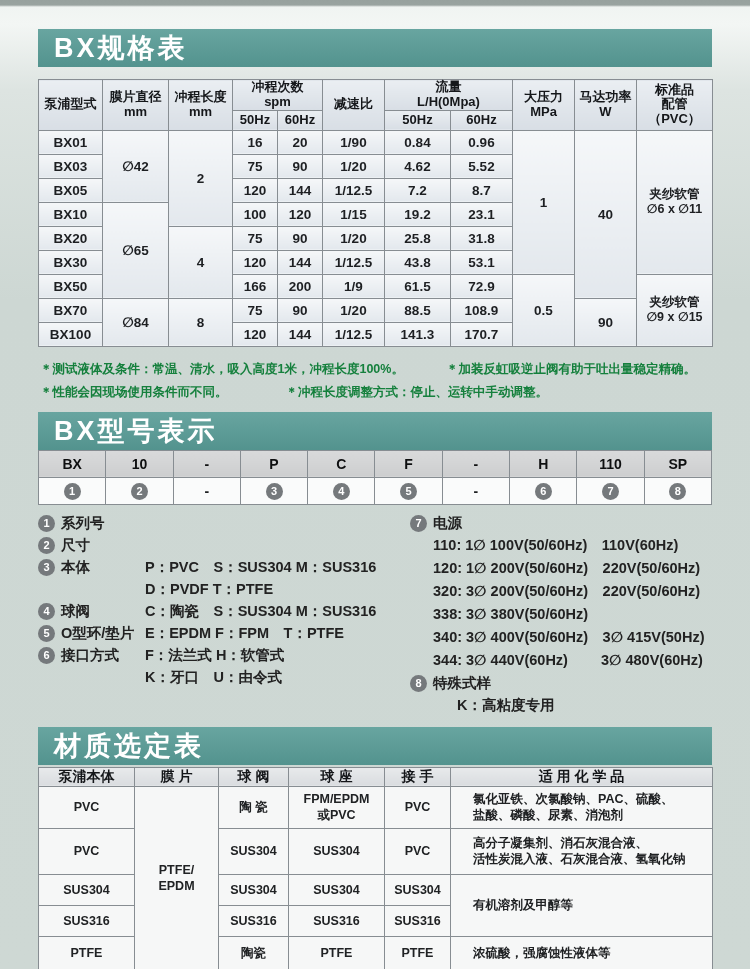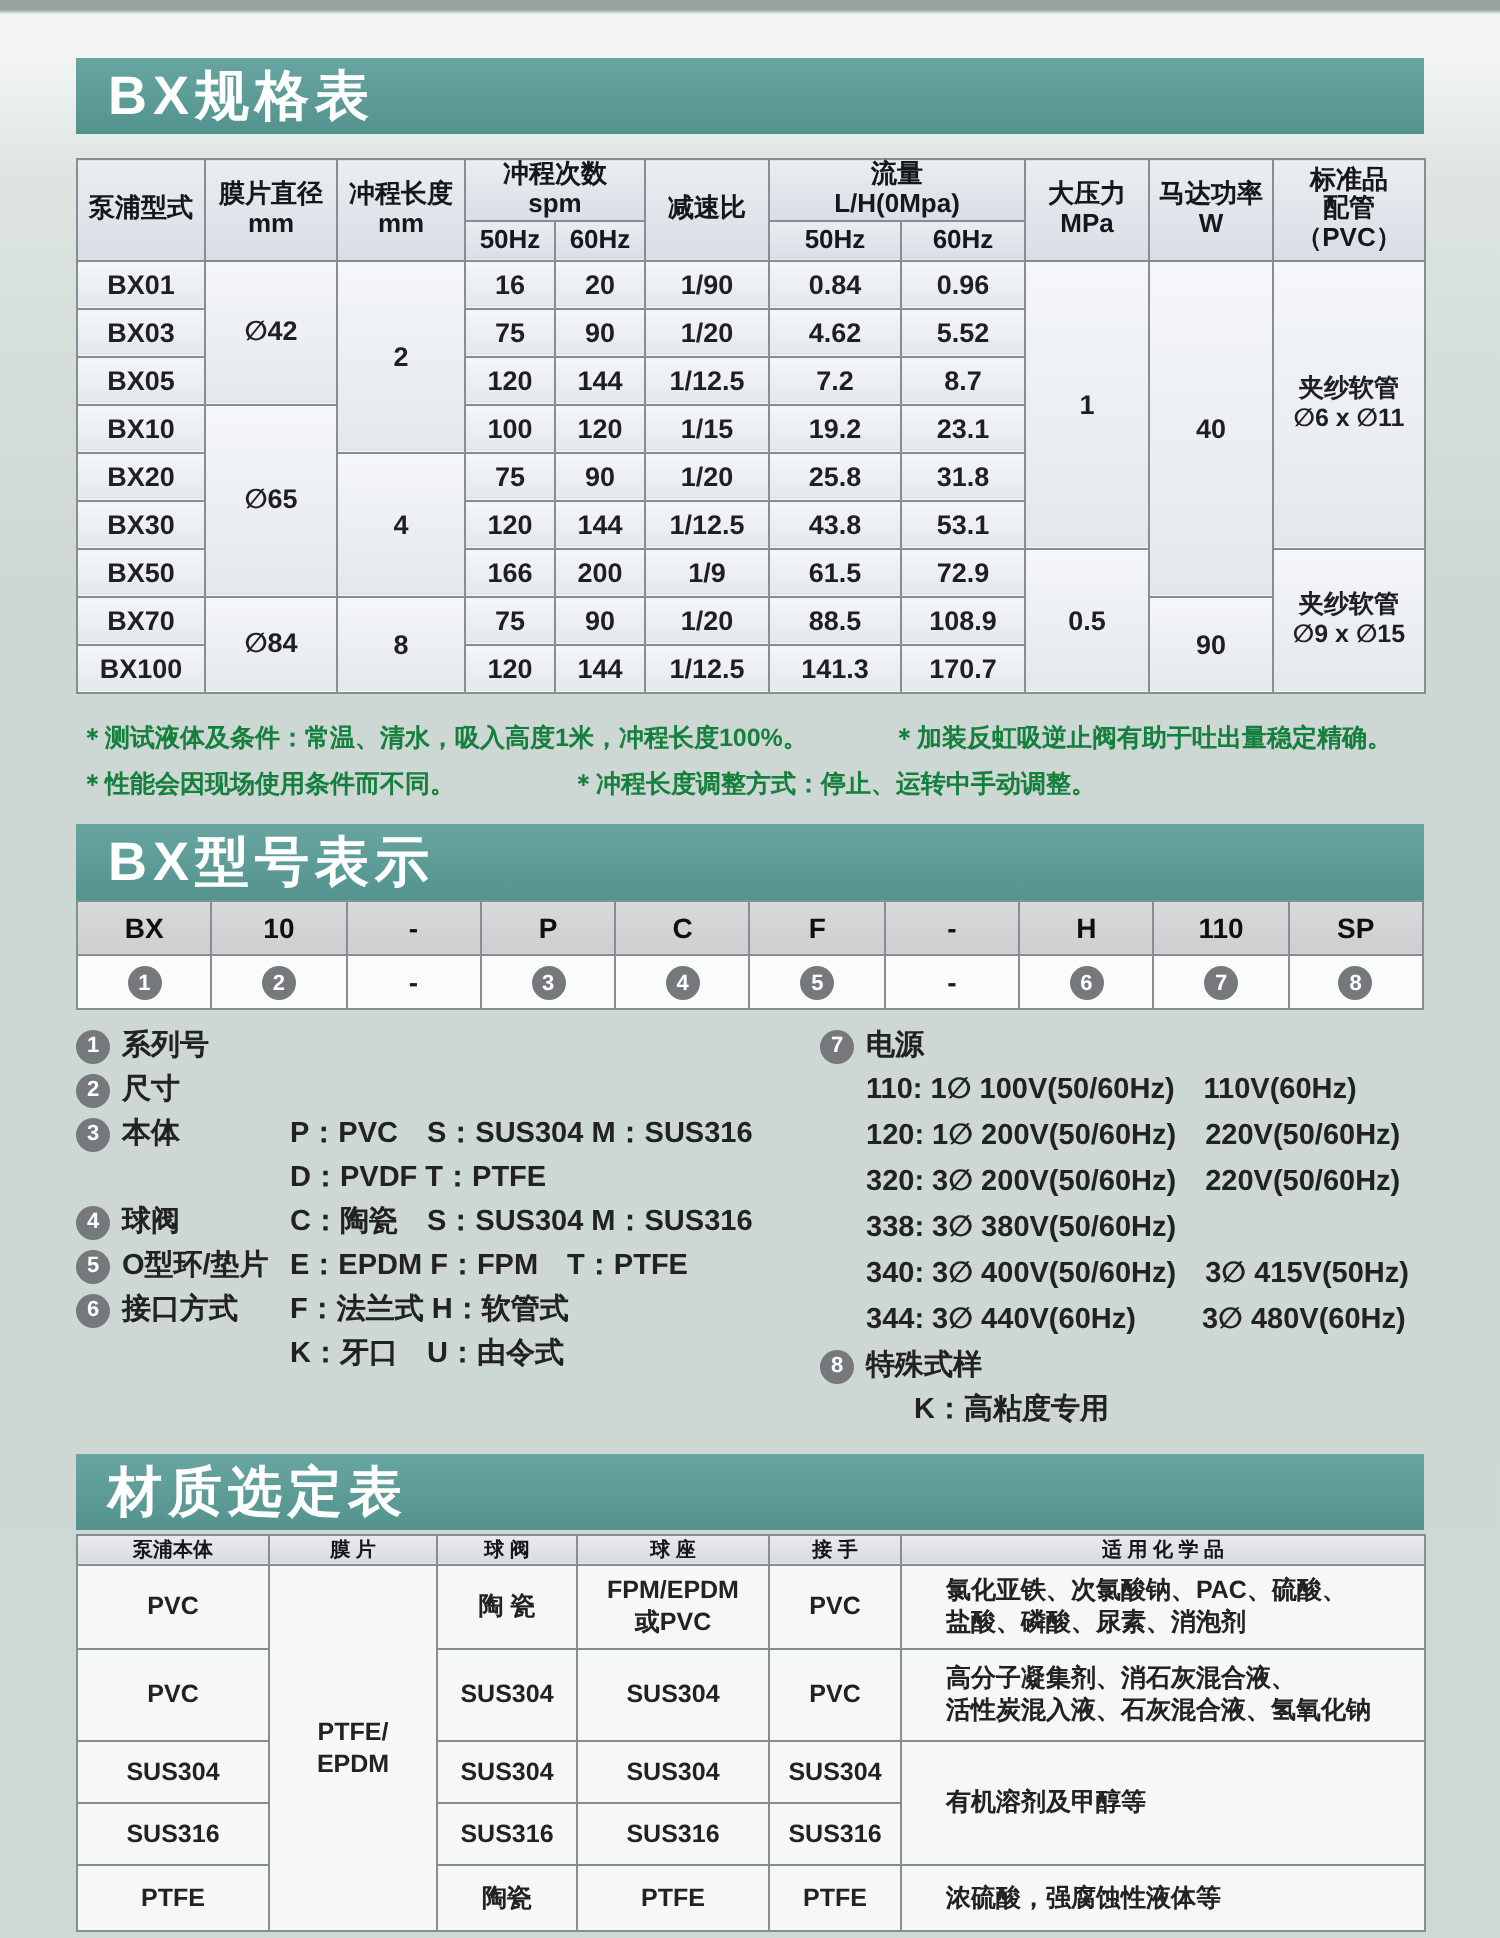--- a/index.html
+++ b/index.html
@@ -66,21 +66,21 @@
   .legend-label { width:84px; white-space:nowrap; }
   .legend-lines div { line-height:22px; white-space:nowrap; }
   .volt-lines { margin-left:23px; }
   .volt-lines div { line-height:23px; white-space:nowrap; }
   .kline { margin-left:47px; line-height:23px; }
 
   
   .material { margin-top:2px; }
   .material th {
     background:linear-gradient(180deg,#e8eaec,#d9dcdf);
-    font-size:10px; font-weight:700; height:14px; color:#141619;
+    font-size:14px; font-weight:700; height:14px; color:#141619;
   }
   .material td {
     background:#f6f7f7; font-size:12.5px; font-weight:700; line-height:1.3; color:#202224;
   }
   .material td.chem { text-align:left; padding-left:22px; }
   .material tr.r1 { height:42px; }
   .material tr.r2 { height:46px; }
   .material tr.r3 { height:31px; }
   .material tr.r4 { height:31px; }
   .material tr.r5 { height:33px; }

